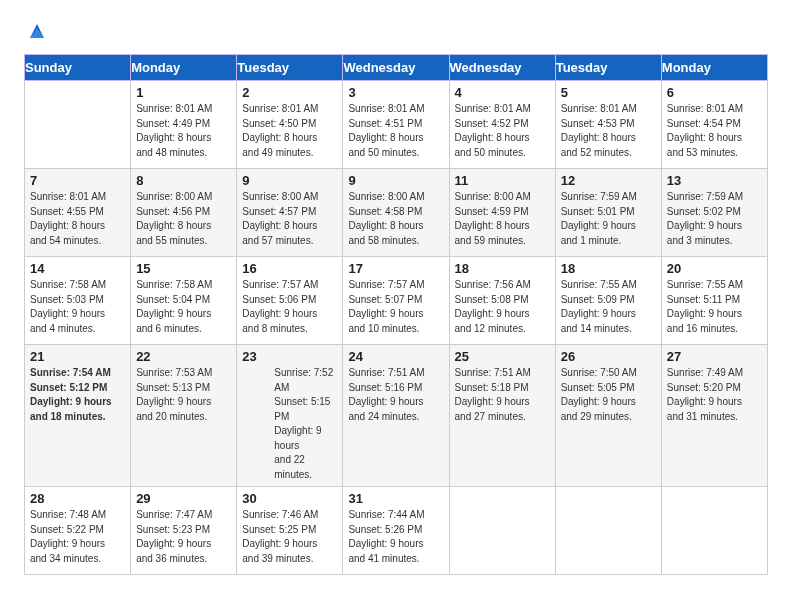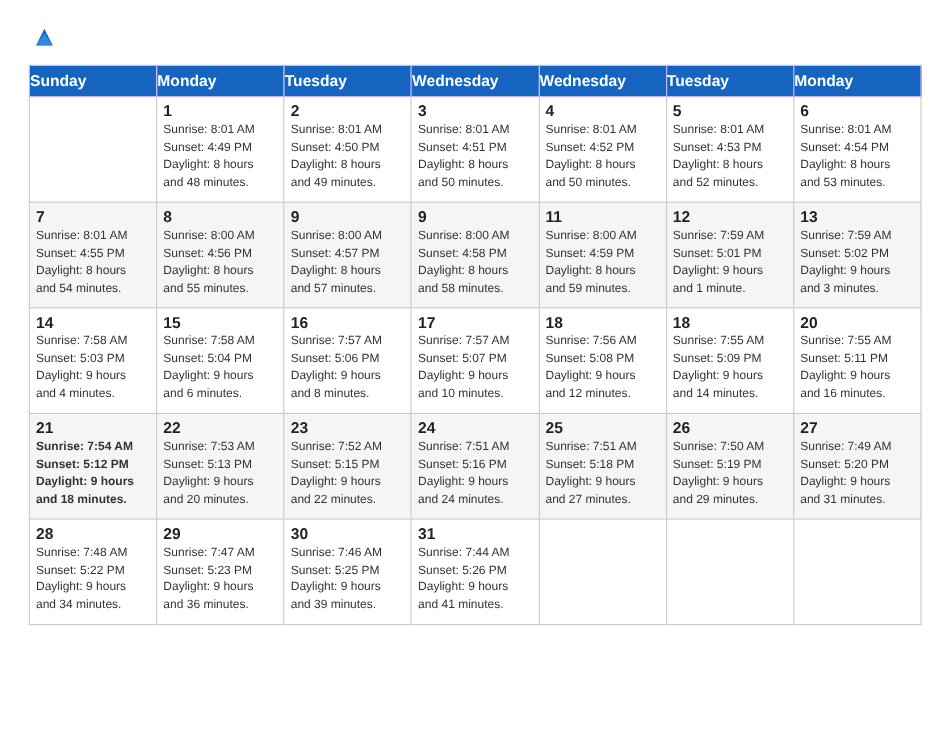--- a/index.html
+++ b/index.html
@@ -292,21 +292,21 @@
           </td>
           <td>
             <span class="day-num">22</span>
             <div class="day-info" style="white-space: pre-line;">Sunrise: 7:53 AM
 Sunset: 5:13 PM
 Daylight: 9 hours
 and 20 minutes.</div>
           </td>
           <td>
             <span class="day-num">23</span>
-            <div class="day-info" style="white-space: pre-line;">Sunrise: 7:52 AM
+            <div class="day-info" style="white-space: pre-line; margin-left: 32px;">Sunrise: 7:52 AM
 Sunset: 5:15 PM
 Daylight: 9 hours
 and 22 minutes.</div>
           </td>
           <td>
             <span class="day-num">24</span>
             <div class="day-info" style="white-space: pre-line;">Sunrise: 7:51 AM
 Sunset: 5:16 PM
 Daylight: 9 hours
 and 24 minutes.</div>
@@ -314,21 +314,21 @@
           <td>
             <span class="day-num">25</span>
             <div class="day-info" style="white-space: pre-line;">Sunrise: 7:51 AM
 Sunset: 5:18 PM
 Daylight: 9 hours
 and 27 minutes.</div>
           </td>
           <td>
             <span class="day-num">26</span>
             <div class="day-info" style="white-space: pre-line;">Sunrise: 7:50 AM
-Sunset: 5:19 PM
+Sunset: 5:05 PM
 Daylight: 9 hours
 and 29 minutes.</div>
           </td>
           <td>
             <span class="day-num">27</span>
             <div class="day-info" style="white-space: pre-line;">Sunrise: 7:49 AM
 Sunset: 5:20 PM
 Daylight: 9 hours
 and 31 minutes.</div>
           </td>

